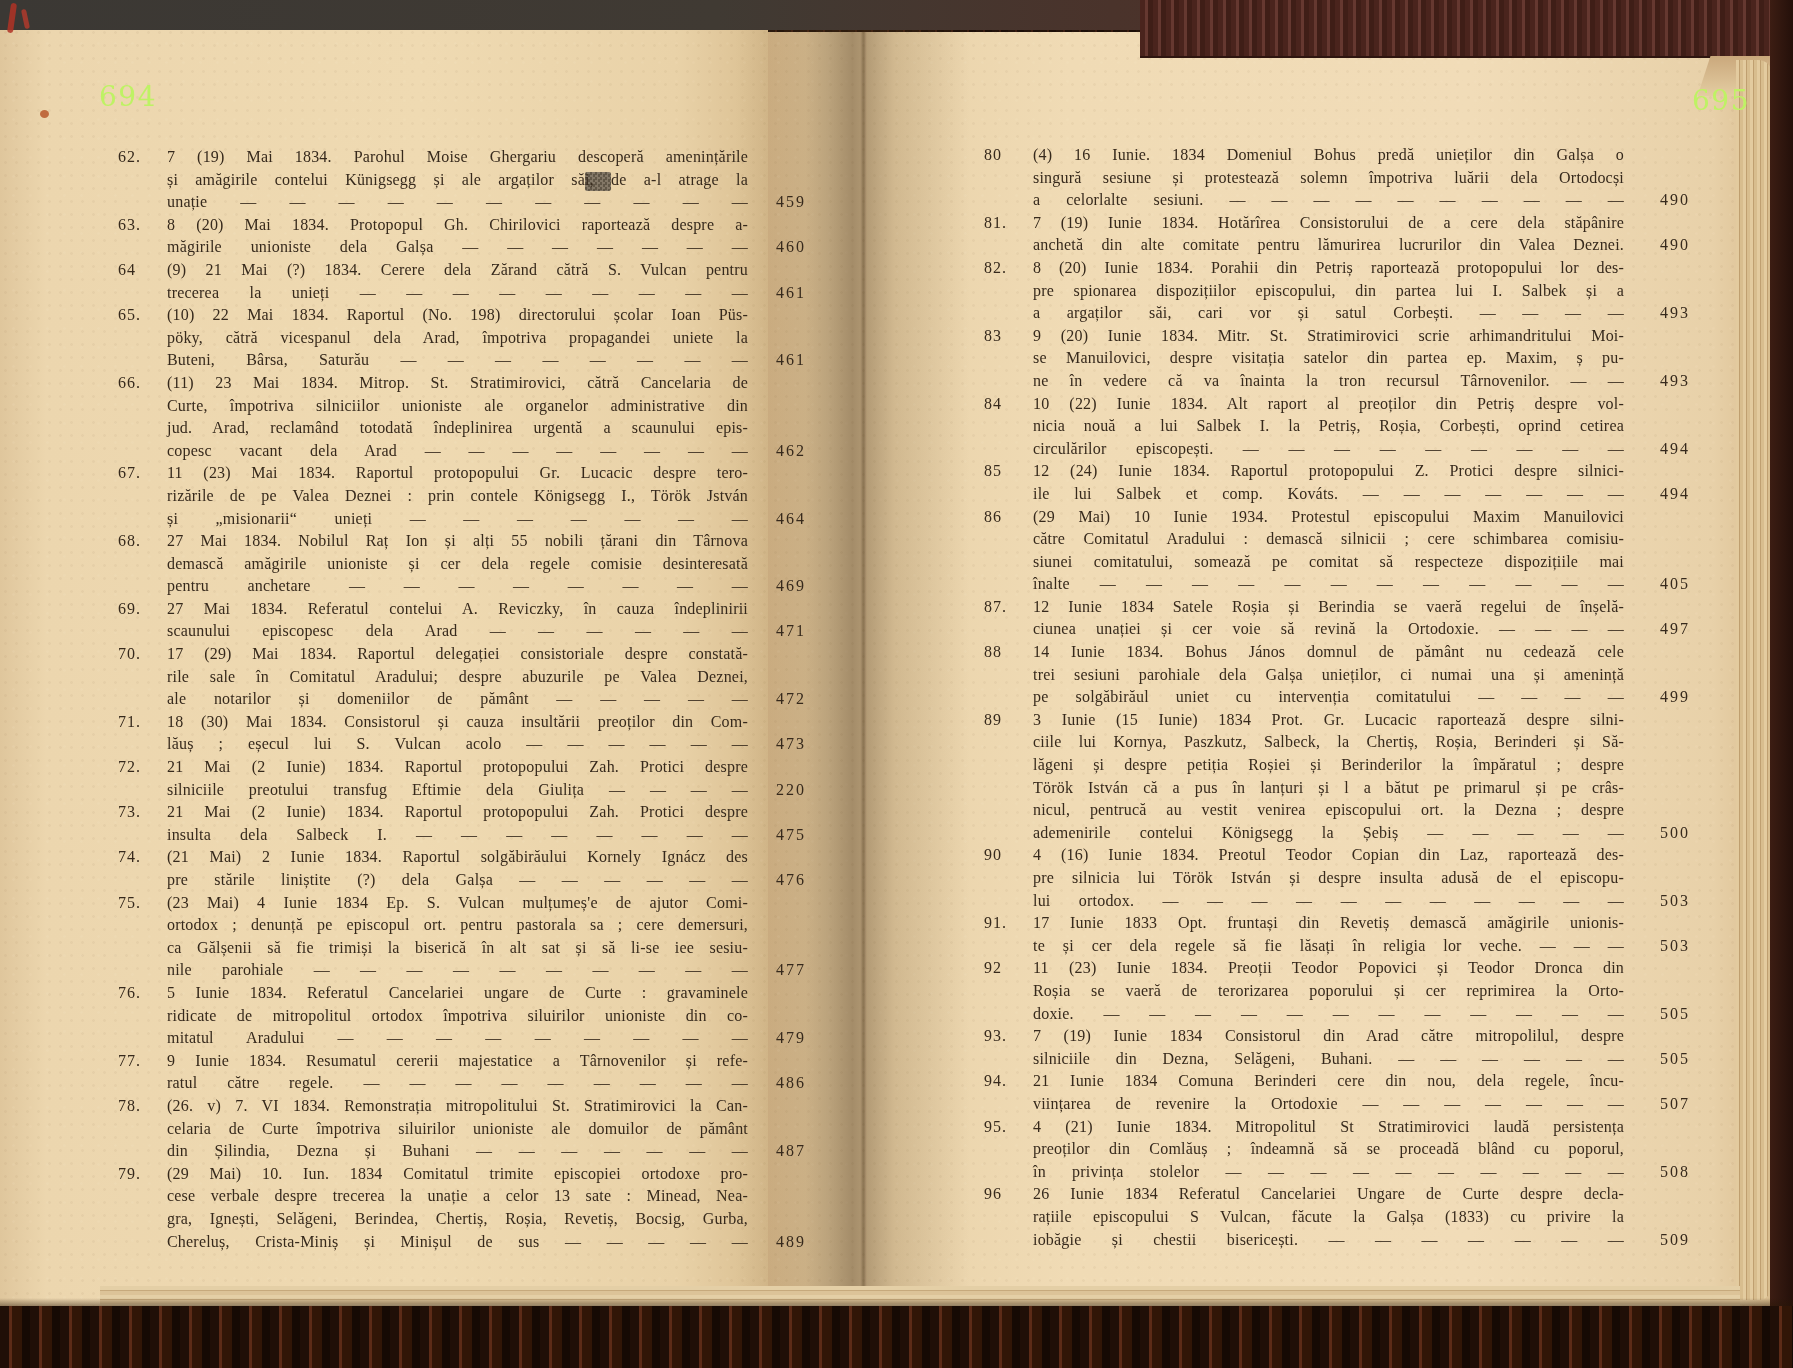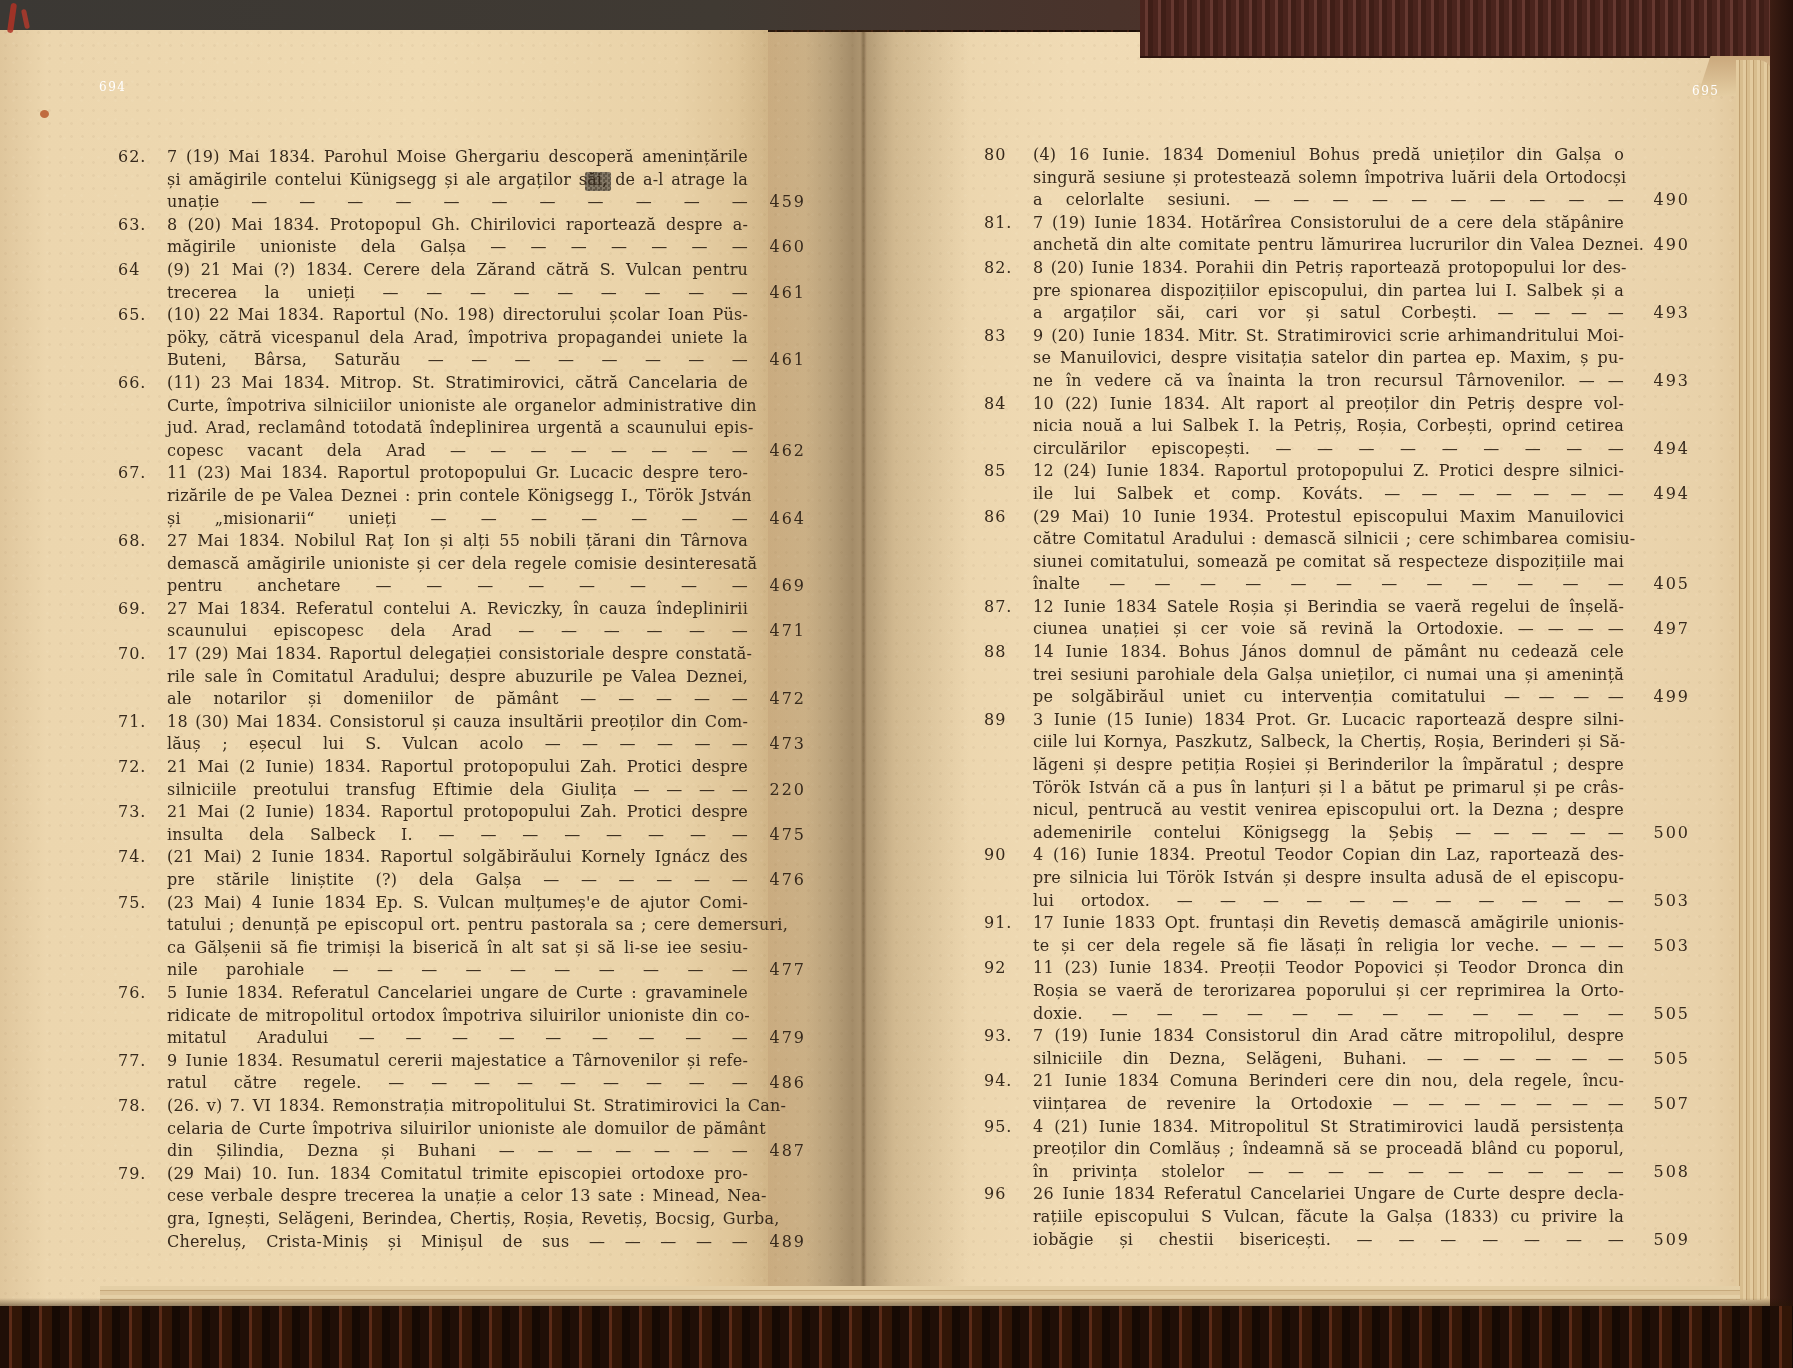--- a/index.html
+++ b/index.html
@@ -63,31 +63,31 @@
     background:#b03226; border-radius:3px; transform:rotate(8deg); opacity:0.85; }
   .red-mark-b { position:absolute; left:23px; top:9px; width:5px; height:20px;
     background:#b83a2c; border-radius:3px; transform:rotate(-12deg); opacity:0.8; }
   .orange-dot { position:absolute; left:40px; top:110px; width:9px; height:8px;
     background:#bb5f33; border-radius:50%; opacity:0.9; }
   .ink-smudge { position:absolute; left:585px; top:172px; width:26px; height:19px;
     background:repeating-conic-gradient(#6a6156 0 25%, #3f382f 0 50%);
     background-size:5px 5px; opacity:0.8; border-radius:2px; }
 
   
-  .page-head { position:absolute; font-size:12px; color:#ffffff; letter-spacing:1.5px; }
+  .page-head { position:absolute; font-size:28px; color:#bef264; letter-spacing:1.5px; }
   .page-head.left  { left:99px;  top:80px; }
   .page-head.right { left:1692px; top:84px; }
 
   
   .entries { position:absolute; color:#36291c; font-size:16px; line-height:22.6px;
     letter-spacing:0.2px; word-spacing:2px; }
   .entries.left  { left:118px; top:146px; width:630px; }
   .entries.right { left:984px; top:144px; width:640px; }
 
-  .entry { position:relative; padding-left:49px; }
+  .entry { position:relative; padding-left:49px;font-family:Liberation Serif, serif; }
   .entry-num { position:absolute; left:0; top:0; width:42px; letter-spacing:1px; }
   .line { text-align:justify; text-align-last:justify; white-space:nowrap; }
   .page-ref { position:absolute; bottom:0; letter-spacing:2px; }
   .entries.left  .page-ref { right:-58px; }
   .entries.right .page-ref { right:-66px; }
 </style>
 </head>
 <body>
 
 <div class="scene">
@@ -201,21 +201,21 @@
       </div>
       <div class="entry">
         <span class="entry-num">74.</span>
         <div class="line">(21 Mai) 2 Iunie 1834. Raportul solgăbirăului Kornely Ignácz des</div>
         <div class="line">pre stările liniștite (?) dela Galșa — — — — — —</div>
         <span class="page-ref">476</span>
       </div>
       <div class="entry">
         <span class="entry-num">75.</span>
         <div class="line">(23 Mai) 4 Iunie 1834 Ep. S. Vulcan mulțumeș'e de ajutor Comi-</div>
-        <div class="line">tatului ; denunță pe episcopul ort. pentru pastorala sa ; cere demersuri,</div>
+        <div class="line">ortodox ; denunță pe episcopul ort. pentru pastorala sa ; cere demersuri,</div>
         <div class="line">ca Gălșenii să fie trimiși la biserică în alt sat și să li-se iee sesiu-</div>
         <div class="line">nile parohiale — — — — — — — — — —</div>
         <span class="page-ref">477</span>
       </div>
       <div class="entry">
         <span class="entry-num">76.</span>
         <div class="line">5 Iunie 1834. Referatul Cancelariei ungare de Curte : gravaminele</div>
         <div class="line">ridicate de mitropolitul ortodox împotriva siluirilor unioniste din co-</div>
         <div class="line">mitatul Aradului — — — — — — — — —</div>
         <span class="page-ref">479</span>

